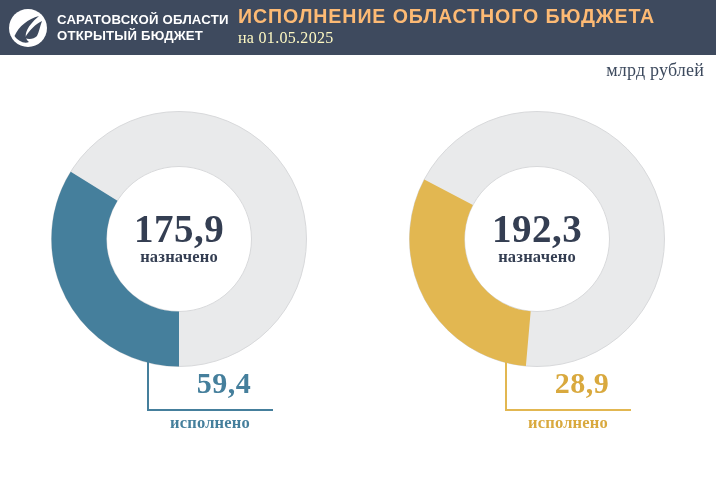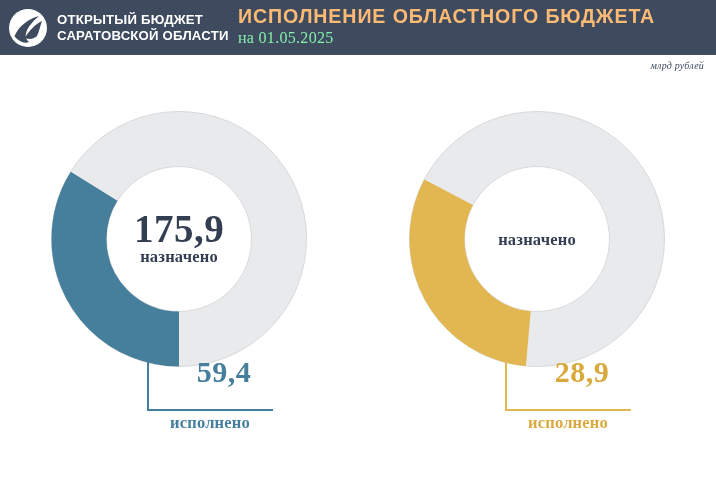--- a/index.html
+++ b/index.html
@@ -58,35 +58,34 @@
     font-family: Liberation Sans, sans-serif;
     font-weight: bold;
     color: #fdba74;
     font-size: 19.6px;
     letter-spacing: 0.9px;
     line-height: 23px;
     white-space: nowrap;
   }
   .sub-title {
     font-family: "Liberation Serif", serif;
-    color: #86efac;
+    color: #fef9c3;
     font-size: 16px;
     line-height: 20px;
     letter-spacing: 0.3px;
     white-space: nowrap;
   }
 
   
   .unit-note {
     position: absolute;
     right: 12px;
     top: 60px;
     font-family: "Liberation Serif", serif;
-    font-style: italic;
-    font-size: 10px;
+    font-size: 18px;
     color: #3d4a5e;
     letter-spacing: 0.2px;
   }
 
   .panel {
     position: absolute;
     top: 64px;
     width: 358px;
     height: 420px;
   }
@@ -162,21 +161,21 @@
   }
   .callout-line-h {
     position: absolute;
     left: 0; top: 60px;
     width: 126px;
     height: 2px;
   }
   .callout-value {
     position: absolute;
     left: 18px;
-    top: 1px;
+    top: 12px;
     width: 118px;
     text-align: center;
     font-family: "Liberation Serif", serif;
     font-weight: bold;
     font-size: 30px;
     line-height: 44px;
     letter-spacing: 0.5px;
   }
   .callout-label {
     position: absolute;
@@ -203,22 +202,22 @@
 
   <div class="logo-block">
     <span class="logo-mark">
       <svg viewBox="0 0 40 40" width="40" height="40" aria-hidden="true">
         <circle cx="20" cy="20" r="19" fill="#ffffff"></circle>
         <path d="M31 8 C20 11 11 18 6.5 28 C10 33 16 36 21 34 C15 29 17 20 31 8 Z" fill="#3e4a5e"></path>
         <path d="M34 13 C28 16 21 22 17 30 C21 32 26 31 29 28 C31 24 32 18 34 13 Z" fill="#3e4a5e"></path>
       </svg>
     </span>
     <div>
+      <div class="logo-text">САРАТОВСКОЙ ОБЛАСТИ</div>
       <div class="logo-text">ОТКРЫТЫЙ БЮДЖЕТ</div>
-      <div class="logo-text">САРАТОВСКОЙ ОБЛАСТИ</div>
     </div>
   </div>
 
   <div class="title-block">
     <div class="main-title">ИСПОЛНЕНИЕ ОБЛАСТНОГО БЮДЖЕТА</div>
     <div class="sub-title">на 01.05.2025</div>
   </div>
 
 </div>
 
@@ -256,20 +255,21 @@
 
   <div class="donut-wrap">
     <svg class="donut-svg" viewBox="0 0 256 256" aria-hidden="true">
       <circle cx="128" cy="128" r="100" fill="none" stroke="#e9eaeb" stroke-width="55"></circle>
       <circle cx="128" cy="128" r="127.5" fill="none" stroke="#d8d9db" stroke-width="1"></circle>
       <circle cx="128" cy="128" r="72.5" fill="none" stroke="#d8d9db" stroke-width="1"></circle>
 
       <circle cx="128" cy="128" r="100" fill="none" stroke="#e2b751" stroke-width="55" stroke-dasharray="196.7 431.7" stroke-dashoffset="0" transform="rotate(95 128 128)"></circle>
     </svg>
     <div class="donut-center">
+      <div class="donut-value">192,3</div>
       <div class="donut-caption">назначено</div>
     </div>
   </div>
 
   <div class="callout">
     <div class="callout-line-v bg-gold"></div>
     <div class="callout-line-h bg-gold"></div>
     <div class="callout-value accent-gold">28,9</div>
     <div class="callout-label accent-gold">исполнено</div>
   </div>

